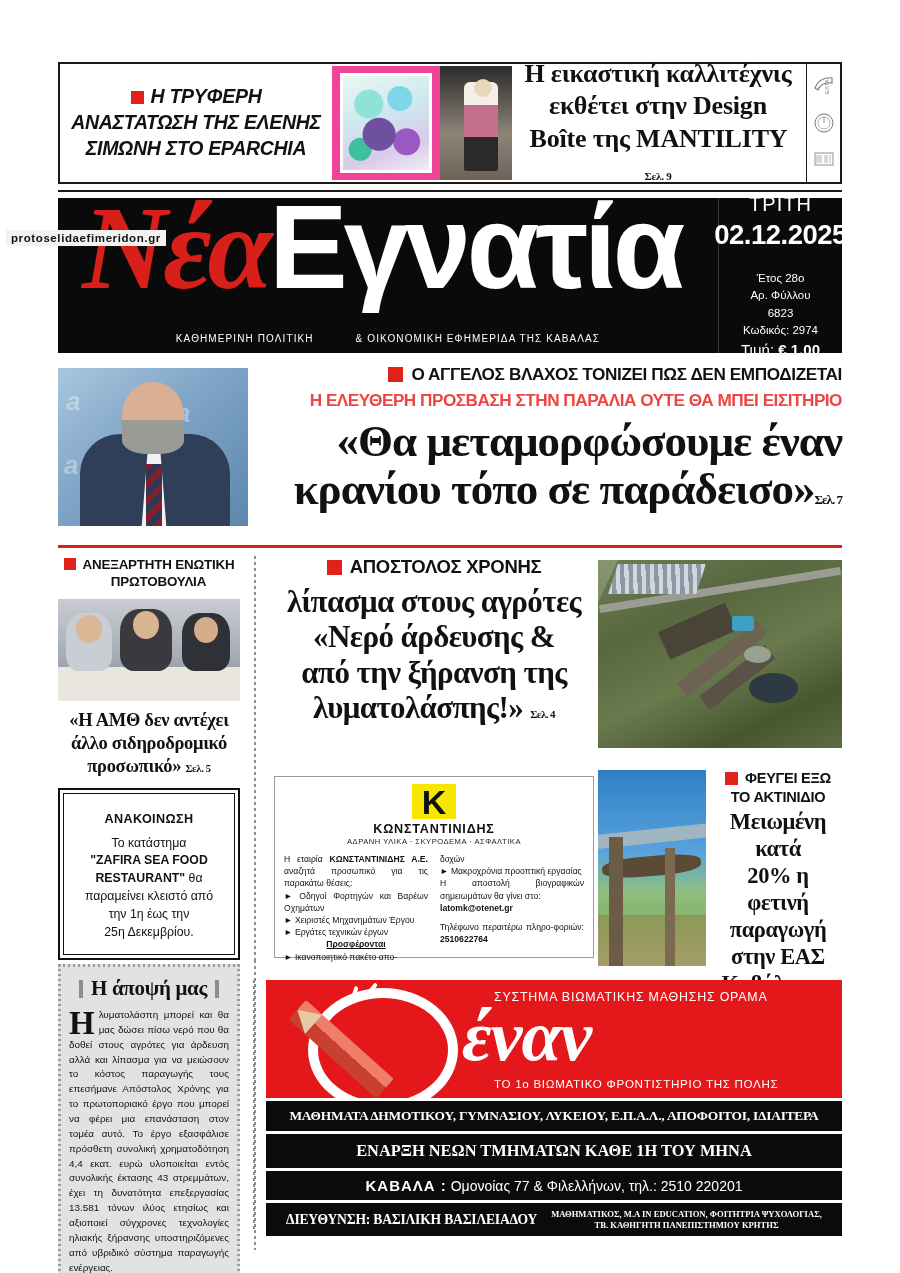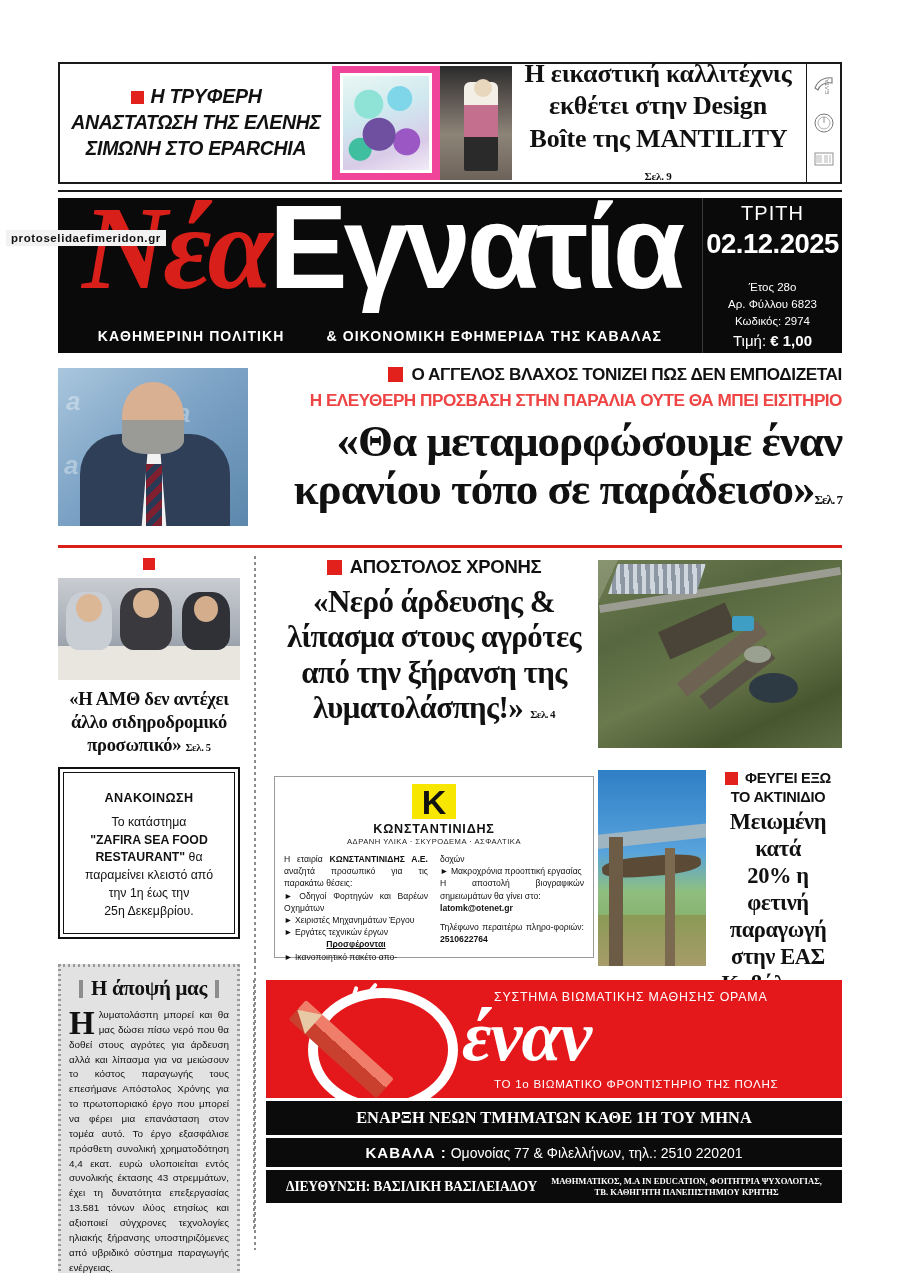--- a/index.html
+++ b/index.html
@@ -79,32 +79,32 @@
     position:absolute;left:24px;top:-10px;width:100%;
     font-family:"Liberation Sans",sans-serif;font-weight:700;
     font-size:118px;line-height:1;letter-spacing:-5px;white-space:nowrap;
   }
   .mast-nea{color:#d81f1a;font-style:italic;font-family:"Liberation Serif",serif;
     font-weight:700;letter-spacing:-4px;}
   .mast-egn{color:#ffffff;font-family:"Liberation Sans",sans-serif;font-weight:700;
     letter-spacing:-4px;}
   .mast-sub{
     position:absolute;left:0;right:0;bottom:9px;text-align:center;color:#fff;
-    font-size:14px;font-weight:700;letter-spacing:1.1px;white-space:nowrap;
+    font-size:10px;font-weight:400;letter-spacing:1.1px;white-space:nowrap;
   }
   .mast-sub .gap{display:inline-block;width:42px;}
   .mast-date{
-    width:140px;border-left:1.5px solid #3a3a3a;color:#fff;
+    width:124px;border-left:1.5px solid #3a3a3a;color:#fff;
     display:flex;flex-direction:column;align-items:center;justify-content:center;
     padding:8px 20px;box-sizing:border-box;
   }
   .md-day{font-size:20px;letter-spacing:1px;margin-bottom:3px;}
   .md-date{font-size:27.5px;font-weight:700;letter-spacing:-0.5px;white-space:nowrap;}
   .md-hr{width:112px;height:1px;background:#8a2a26;margin:10px 0 9px;}
-  .md-small{font-size:11.5px;line-height:1.5;text-align:right;}
+  .md-small{font-size:11.5px;line-height:1.5;text-align:center;}
   .md-price{font-size:15px;margin-top:2px;}
   .md-price b{font-weight:700;}
   .watermark{
     position:absolute;left:6px;top:230px;
     background:#f2f2f2;color:#111;font-weight:700;font-size:11.5px;
     letter-spacing:.6px;padding:2px 5px;z-index:20;
   }
 
   
   .lead{position:absolute;left:58px;top:362px;width:784px;height:176px;display:flex;}
@@ -403,20 +403,24 @@
   <div class="div-red"></div>
 
   <div class="band">
 
     <div class="perf p1"></div>
     <div class="perf p2"></div>
 
     <div class="col-left">
       <div class="cl-kicker">
         <span class="redsq"></span>
+        <span>
+          <span>ΑΝΕΞΑΡΤΗΤΗ ΕΝΩΤΙΚΗ</span><br>
+          <span>ΠΡΩΤΟΒΟΥΛΙΑ</span>
+        </span>
       </div>
 
       <div class="cl-photo">
         <div class="clp-bg"></div>
         <div class="clp-table"></div>
         <div class="clp-p" style="left:8px;width:46px;height:58px;background:#c9cdd4;"></div>
         <div class="clp-p" style="left:18px;bottom:58px;width:26px;height:28px;border-radius:50%;background:#dbb795;"></div>
         <div class="clp-p" style="left:62px;width:52px;height:62px;background:#3a3a3e;"></div>
         <div class="clp-p" style="left:75px;bottom:62px;width:26px;height:28px;border-radius:50%;background:#d8b492;"></div>
         <div class="clp-p" style="left:124px;width:48px;height:58px;background:#2f3136;"></div>
@@ -446,22 +450,22 @@
         </div>
       </div>
     </div>
 
     <div class="col-mid">
       <div class="cm-kicker">
         <span class="redsq"></span>
         <span>ΑΠΟΣΤΟΛΟΣ ΧΡΟΝΗΣ</span>
       </div>
       <div class="cm-head">
+        <div>λίπασμα στους αγρότες</div>
         <div>«Νερό άρδευσης &amp;</div>
-        <div>λίπασμα στους αγρότες</div>
         <div>από την ξήρανση της</div>
         <div>
           <span>λυματολάσπης!»</span>
           <span class="sel">Σελ. 4</span>
         </div>
       </div>
     </div>
 
     <div class="col-right">
       <div class="cr-photo">
@@ -554,20 +558,21 @@
       <div class="or-ring"></div>
       <div class="or-pencil">
         <div class="or-tip"></div>
       </div>
       <div class="or-spark"></div>
       <div class="or-spark2"></div>
       <div class="or-t1">ΣΥΣΤΗΜΑ ΒΙΩΜΑΤΙΚΗΣ ΜΑΘΗΣΗΣ ΟΡΑΜΑ</div>
       <div class="or-word">έναν</div>
       <div class="or-t2">ΤΟ 1ο ΒΙΩΜΑΤΙΚΟ ΦΡΟΝΤΙΣΤΗΡΙΟ ΤΗΣ ΠΟΛΗΣ</div>
     </div>
+    <div class="or-bar or-b1">ΜΑΘΗΜΑΤΑ ΔΗΜΟΤΙΚΟΥ, ΓΥΜΝΑΣΙΟΥ, ΛΥΚΕΙΟΥ, Ε.Π.Α.Λ., ΑΠΟΦΟΙΤΟΙ, ΙΔΙΑΙΤΕΡΑ</div>
     <div class="or-bar or-b2">ΕΝΑΡΞΗ ΝΕΩΝ ΤΜΗΜΑΤΩΝ ΚΑΘΕ 1Η ΤΟΥ ΜΗΝΑ</div>
     <div class="or-bar or-b3">
       <b>ΚΑΒΑΛΑ :</b><span> Ομονοίας 77 &amp; Φιλελλήνων, τηλ.: 2510 220201</span>
     </div>
     <div class="or-bar or-b4">
       <span class="nm">ΔΙΕΥΘΥΝΣΗ: ΒΑΣΙΛΙΚΗ ΒΑΣΙΛΕΙΑΔΟΥ</span>
       <span class="qual">
         <span>ΜΑΘΗΜΑΤΙΚΟΣ, M.A IN EDUCATION, ΦΟΙΤΗΤΡΙΑ ΨΥΧΟΛΟΓΙΑΣ,</span><br>
         <span>ΤΒ. ΚΑΘΗΓΗΤΗ ΠΑΝΕΠΙΣΤΗΜΙΟΥ ΚΡΗΤΗΣ</span>
       </span>

